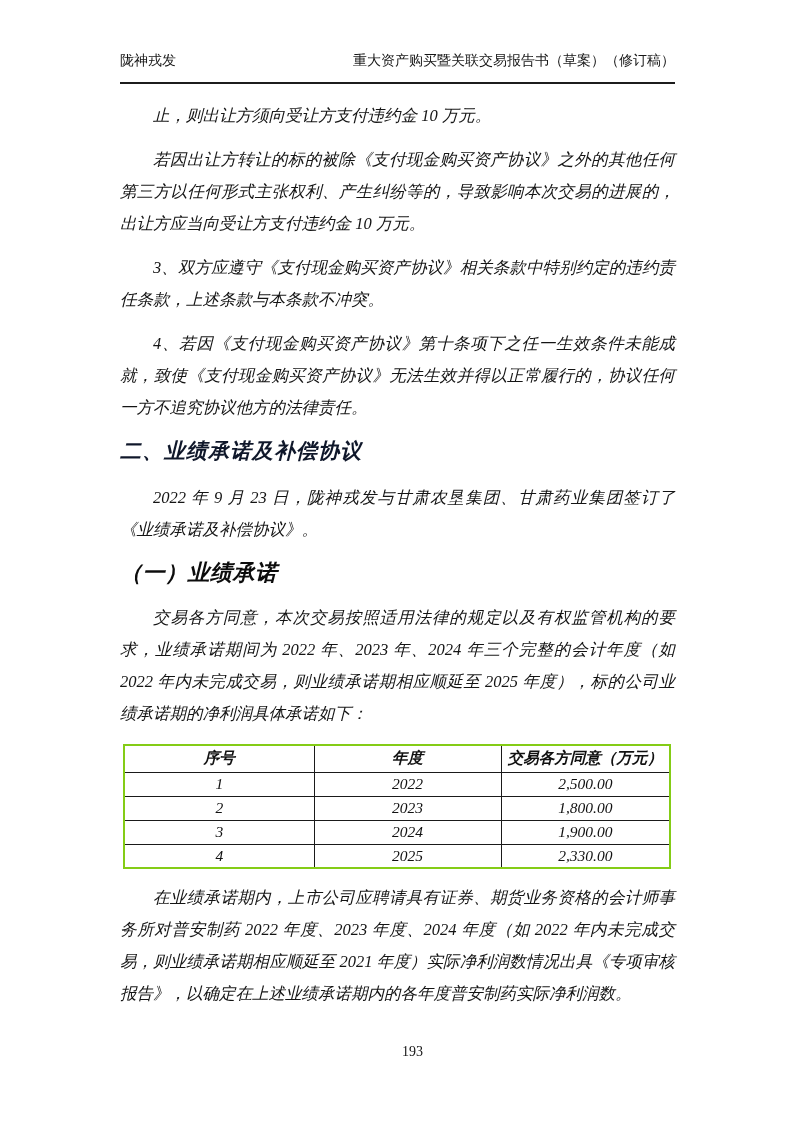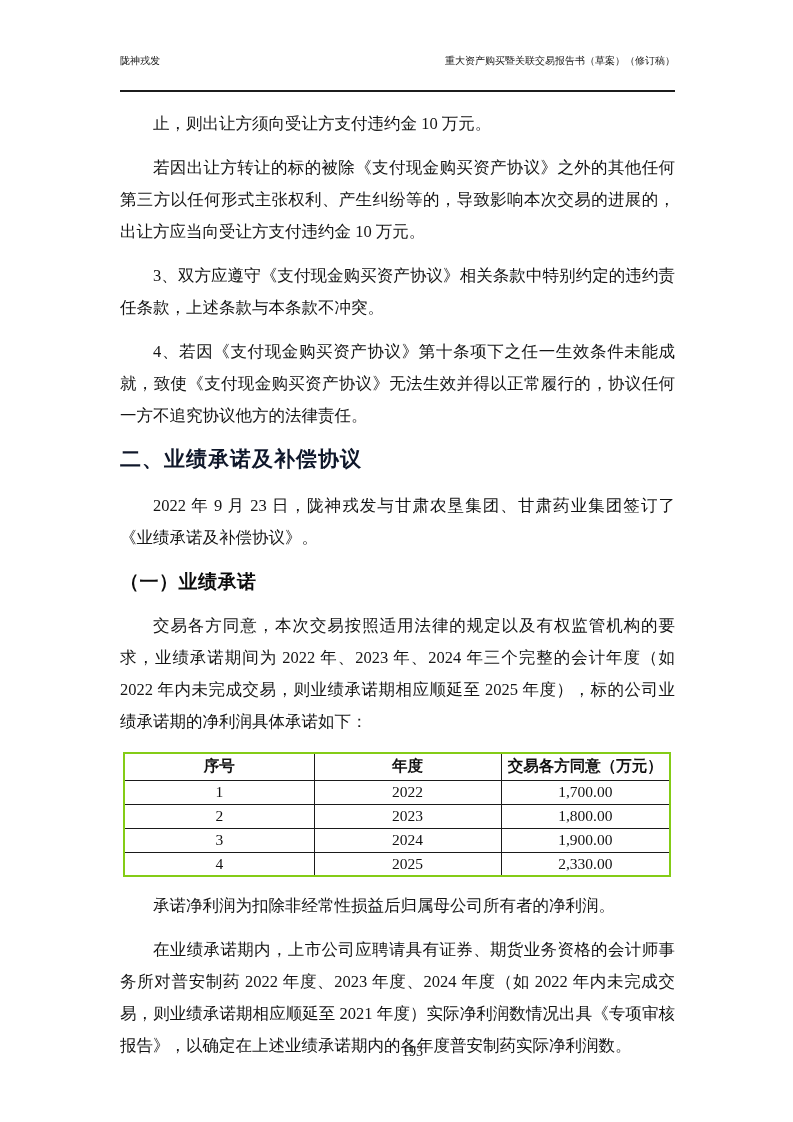--- a/index.html
+++ b/index.html
@@ -13,29 +13,30 @@
     color: #111111;
     font-family: "Liberation Serif", "DejaVu Serif", serif;
     overflow: hidden;
   }
   .header {
     margin: 52px 118px 0 120px;
     display: flex;
     justify-content: space-between;
     align-items: flex-end;
     border-bottom: 2px solid #1c1c1c;
-    padding-bottom: 20px;
-    font-size: 10px;
+    padding-bottom: 12px;
+    font-size: 14px;
     line-height: 18px;
     color: #161616;
     gap: 31px;
   }
   .header .h-right { text-align: right; }
   .content {
     margin: 16px 118px 0 120px;
+    font-style: italic;
   }
   .bp {
     font-size: 16.5px;
     line-height: 32px;
     text-align: justify;
     text-indent: 2em;
     margin-bottom: 12px;
     color: #141414;
   }
   .bp.first { margin-top: 13px; }
@@ -44,21 +45,21 @@
     font-weight: bold;
     font-size: 21px;
     line-height: 30px;
     margin: 12px 0 16px 0;
     color: #0f172a;
     letter-spacing: 1px;
   }
   h3.sub {
     font-family: "DejaVu Sans", "Liberation Sans", sans-serif;
     font-weight: bold;
-    font-size: 19px;
+    font-size: 22px;
     line-height: 26px;
     margin: 14px 0 16px 0;
     color: #0c0c0c;
     letter-spacing: 0.5px;
   }
   table.commit {
     border-collapse: collapse;
     width: 546px;
     margin: 14px 0 13px 3px;
     table-layout: fixed;
@@ -127,41 +128,40 @@
         <tr>
           <th>序号</th>
           <th>年度</th>
           <th>交易各方同意（万元）</th>
         </tr>
       </thead>
       <tbody>
         <tr>
           <td>1</td>
           <td>2022</td>
-          <td>1,700.00</td>
+          <td>2,500.00</td>
         </tr>
         <tr>
           <td>2</td>
           <td>2023</td>
           <td>1,800.00</td>
         </tr>
         <tr>
           <td>3</td>
           <td>2024</td>
           <td>1,900.00</td>
         </tr>
         <tr>
           <td>4</td>
           <td>2025</td>
           <td>2,330.00</td>
         </tr>
       </tbody>
     </table>
 
-    <p class="bp">承诺净利润为扣除非经常性损益后归属母公司所有者的净利润。</p>
 
     <p class="bp">在业绩承诺期内，上市公司应聘请具有证券、期货业务资格的会计师事务所对普安制药 2022 年度、2023 年度、2024 年度（如 2022 年内未完成交易，则业绩承诺期相应顺延至 2021 年度）实际净利润数情况出具《专项审核报告》，以确定在上述业绩承诺期内的各年度普安制药实际净利润数。</p>
 
   </div>
 
   <div class="pageno">193</div>
 
 </div>
 
 </body></html>

